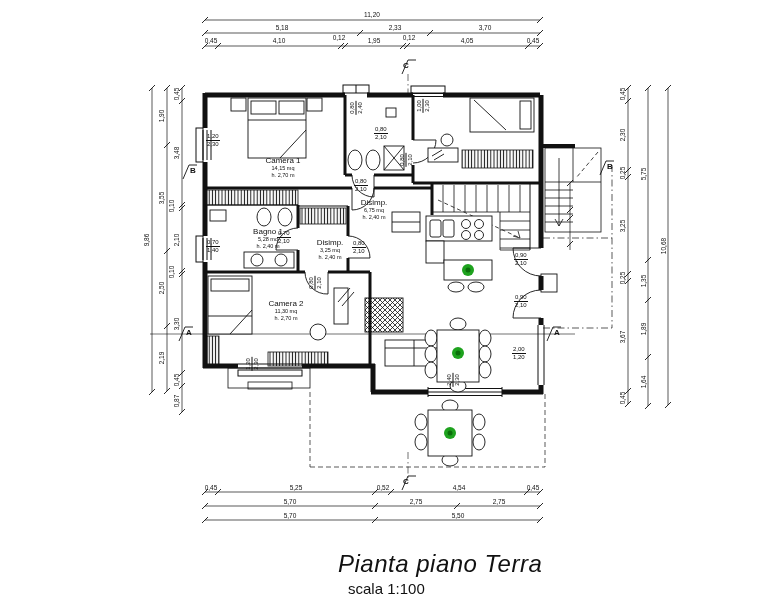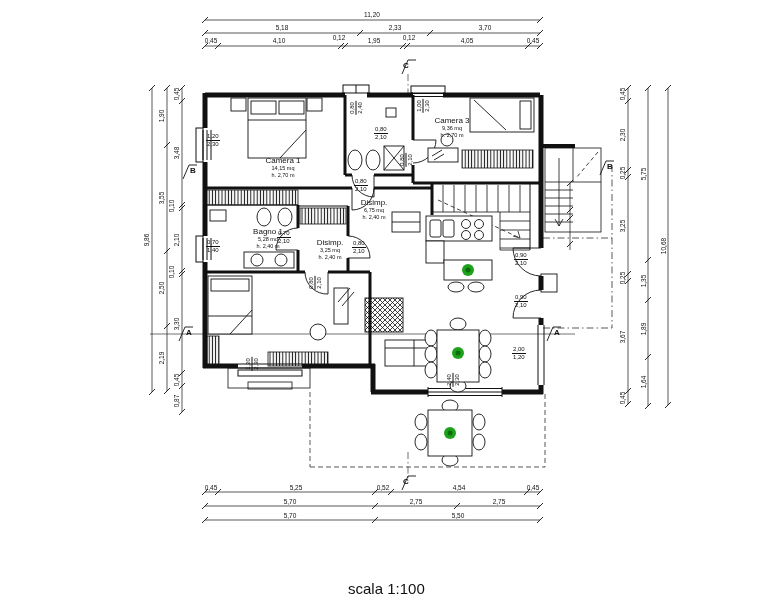--- a/index.html
+++ b/index.html
@@ -295,39 +295,39 @@
 <div class="dimv" style="left:643px;top:281px">1,35</div>
 <div class="dimv" style="left:643px;top:329px">1,89</div>
 <div class="dimv" style="left:643px;top:382px">1,64</div>
 <div class="dimv" style="left:663px;top:246px">10,68</div>
 
 <div class="room" style="left:238px;top:157px">
   <div class="rn">Camera 1</div>
   <div class="rs">14,15 mq</div>
   <div class="rs">h. 2,70 m</div>
 </div>
-<div class="room" style="left:407px;top:117px">
-  <div class="rn">Camera 3</div>
-  <div class="rs">9,36 mq</div>
-  <div class="rs">h. 2,70 m</div>
-</div>
 <div class="room" style="left:329px;top:199px">
   <div class="rn">Disimp.</div>
   <div class="rs">6,75 mq</div>
   <div class="rs">h. 2,40 m</div>
 </div>
 <div class="room" style="left:223px;top:228px">
   <div class="rn">Bagno 1</div>
   <div class="rs">5,28 mq</div>
   <div class="rs">h. 2,40 m</div>
 </div>
 <div class="room" style="left:285px;top:239px">
   <div class="rn">Disimp.</div>
   <div class="rs">3,25 mq</div>
   <div class="rs">h. 2,40 m</div>
+</div>
+<div class="room" style="left:241px;top:300px">
+  <div class="rn">Camera 2</div>
+  <div class="rs">11,30 mq</div>
+  <div class="rs">h. 2,70 m</div>
 </div>
 
 <div class="frac fracv" style="left:356px;top:108px">
   <span>0,80</span>
       <span class="fb">2,40</span>
 </div>
 <div class="frac fracv" style="left:423px;top:106px">
   <span>1,00</span>
       <span class="fb">2,30</span>
 </div>
@@ -384,15 +384,16 @@
       <span class="fb">2,30</span>
 </div>
 
 <div class="mk" style="left:190px;top:166px">B</div>
 <div class="mk" style="left:607px;top:162px">B</div>
 <div class="mk" style="left:186px;top:328px">A</div>
 <div class="mk" style="left:554px;top:328px">A</div>
 <div class="mk" style="left:403px;top:61px">C</div>
 <div class="mk" style="left:403px;top:477px">C</div>
 
+<div class="title">Pianta piano Terra</div>
 <div class="scale">scala 1:100</div>
 
 </div>
 
 </body></html>

